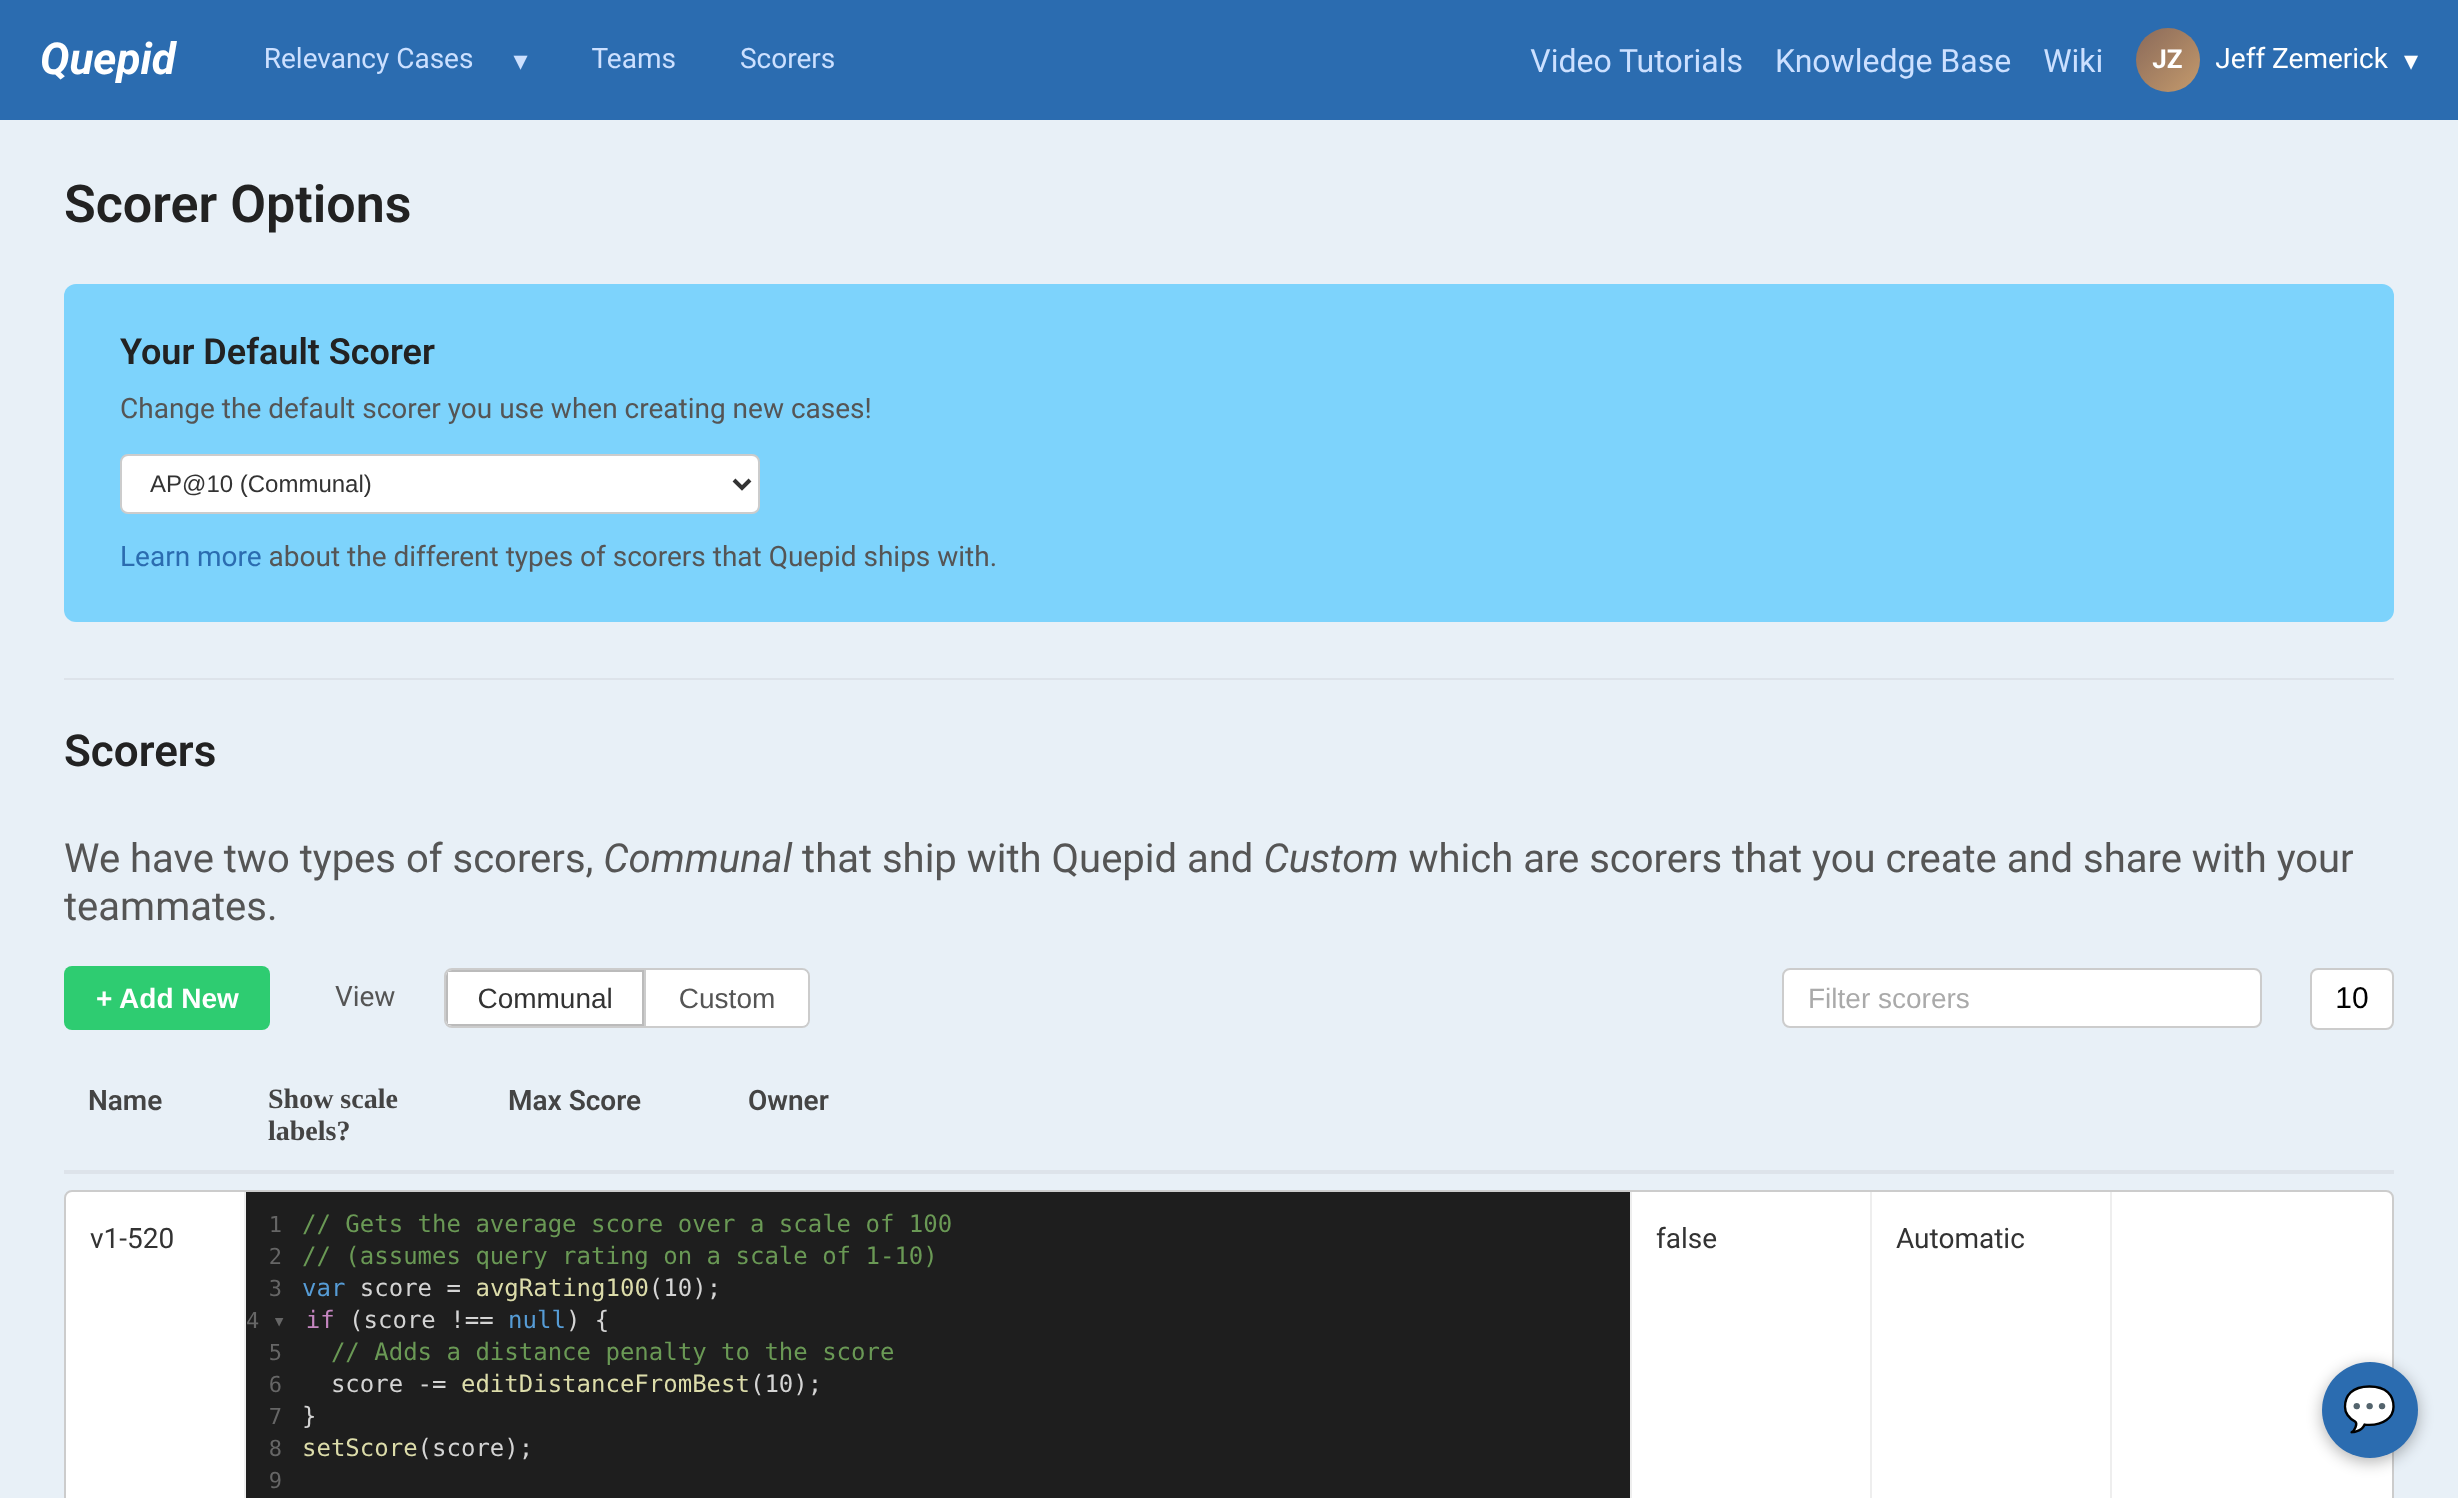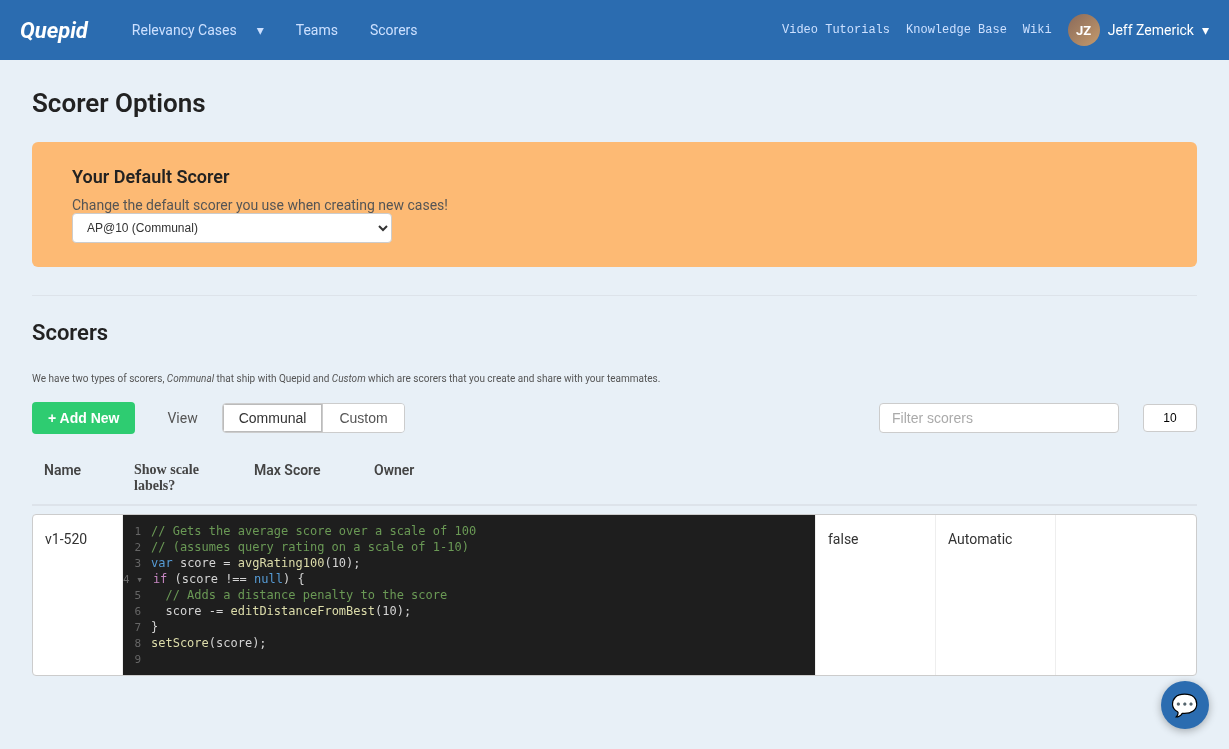--- a/index.html
+++ b/index.html
@@ -40,23 +40,22 @@
       cursor: pointer;
     }
     .nav-right {
       display: flex;
       align-items: center;
       gap: 16px;
     }
     .nav-right-link {
       color: #cce0ff;
       text-decoration: none;
-      font-size: 12px;
-      cursor: pointer;
-      font-family: Liberation Mono, monospace;
+      font-size: 16px;
+      cursor: pointer;
     }
     .user-menu {
       display: flex;
       align-items: center;
       gap: 8px;
       color: #fff;
       cursor: pointer;
       font-size: 14px;
     }
     .avatar {
@@ -87,36 +86,37 @@
     
     .page-title {
       font-size: 26px;
       font-weight: 600;
       color: #222;
       margin-bottom: 24px;
     }
 
     
     .card {
-      background: #fdba74;
+      background: #7dd3fc;
       border-radius: 6px;
-      padding: 24px 40px;
+      padding: 24px 28px;
       margin-bottom: 0;
     }
 
     .section-title {
       font-size: 18px;
       font-weight: 600;
       color: #222;
       margin-bottom: 10px;
     }
 
     .section-desc {
       font-size: 14px;
       color: #555;
+      margin-bottom: 14px;
     }
 
     .default-scorer-select {
       width: 320px;
       padding: 6px 10px;
       border: 1px solid #ccc;
       border-radius: 4px;
       font-size: 12px;
       color: #333;
       background: #fff;
@@ -142,21 +142,21 @@
     }
 
     
     .scorers-title {
       font-size: 22px;
       font-weight: 600;
       color: #222;
       margin-bottom: 8px;
     }
     .scorers-desc {
-      font-size: 10px;
+      font-size: 20px;
       color: #555;
       margin-bottom: 18px;
       margin-top: 28px;
     }
     .scorers-desc em { font-style: italic; }
 
     
     .toolbar {
       display: flex;
       align-items: center;
@@ -216,22 +216,22 @@
       font-size: 14px;
       width: 240px;
       color: #999;
     }
     .filter-input::placeholder { color: #aaa; }
 
     .per-page-input {
       padding: 6px 8px;
       border: 1px solid #ccc;
       border-radius: 4px;
-      font-size: 12px;
-      width: 54px;
+      font-size: 15px;
+      width: 42px;
       text-align: center;
     }
 
     
     .scorer-row {
       display: flex;
       align-items: stretch;
       border: 1px solid #ccc;
       border-radius: 4px;
       margin: 8px 0;
@@ -383,20 +383,23 @@
   <h1 class="page-title">Scorer Options</h1>
 
   <div class="card">
     <h2 class="section-title">Your Default Scorer</h2>
     <p class="section-desc">Change the default scorer you use when creating new cases!</p>
     <select class="default-scorer-select">
       <option>AP@10 (Communal)</option>
       <option>NDCG@10 (Communal)</option>
       <option>P@10 (Communal)</option>
     </select>
+    <p class="learn-more-text">
+      <a class="learn-more-link">Learn more</a><span> about the different types of scorers that Quepid ships with.</span>
+    </p>
   </div>
 
   <hr class="divider">
 
   <div>
     <h2 class="scorers-title">Scorers</h2>
     <p class="scorers-desc">
       <span>We have two types of scorers, </span><em>Communal</em><span> that ship with Quepid and </span><em>Custom</em><span> which are scorers that you create and share with your teammates.</span>
     </p>
 

